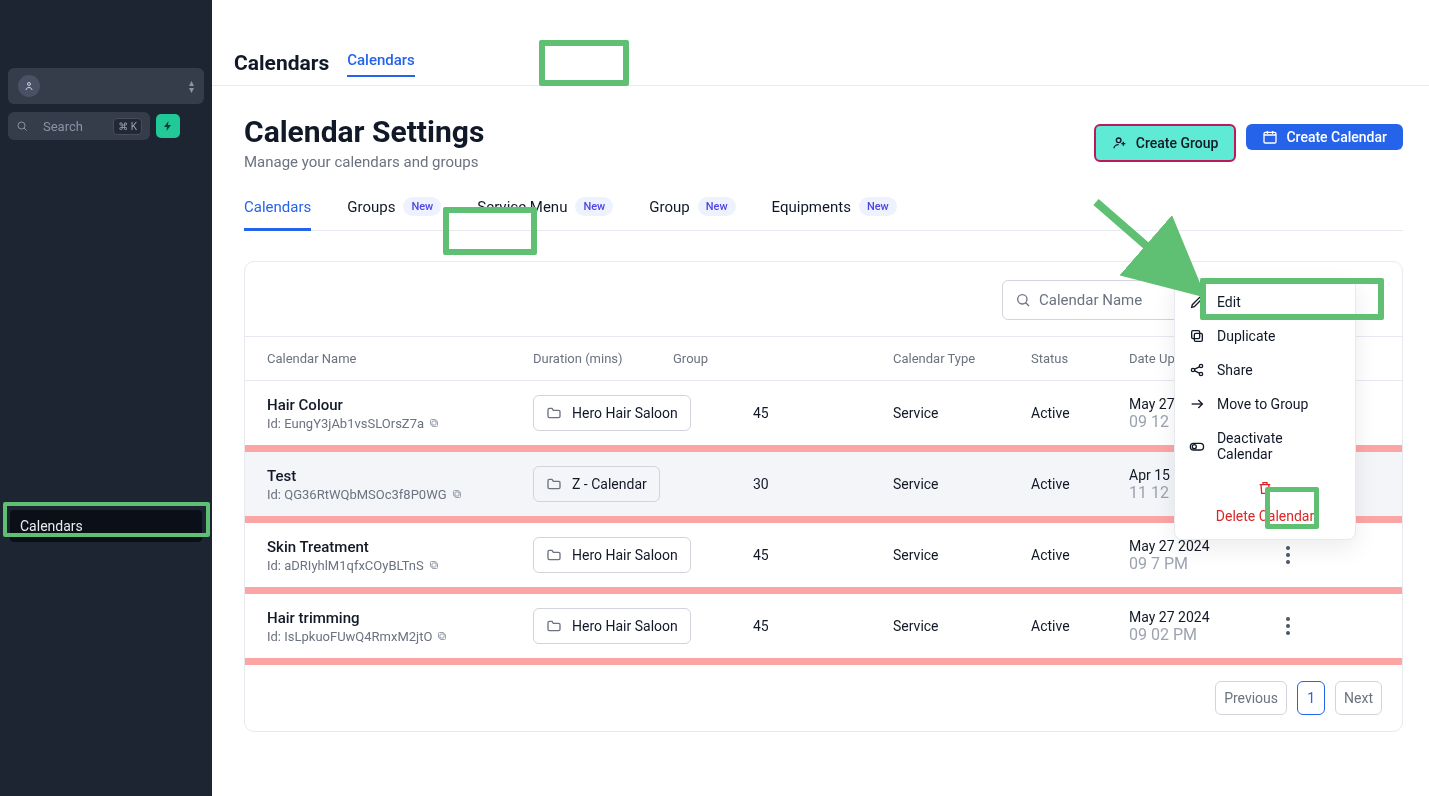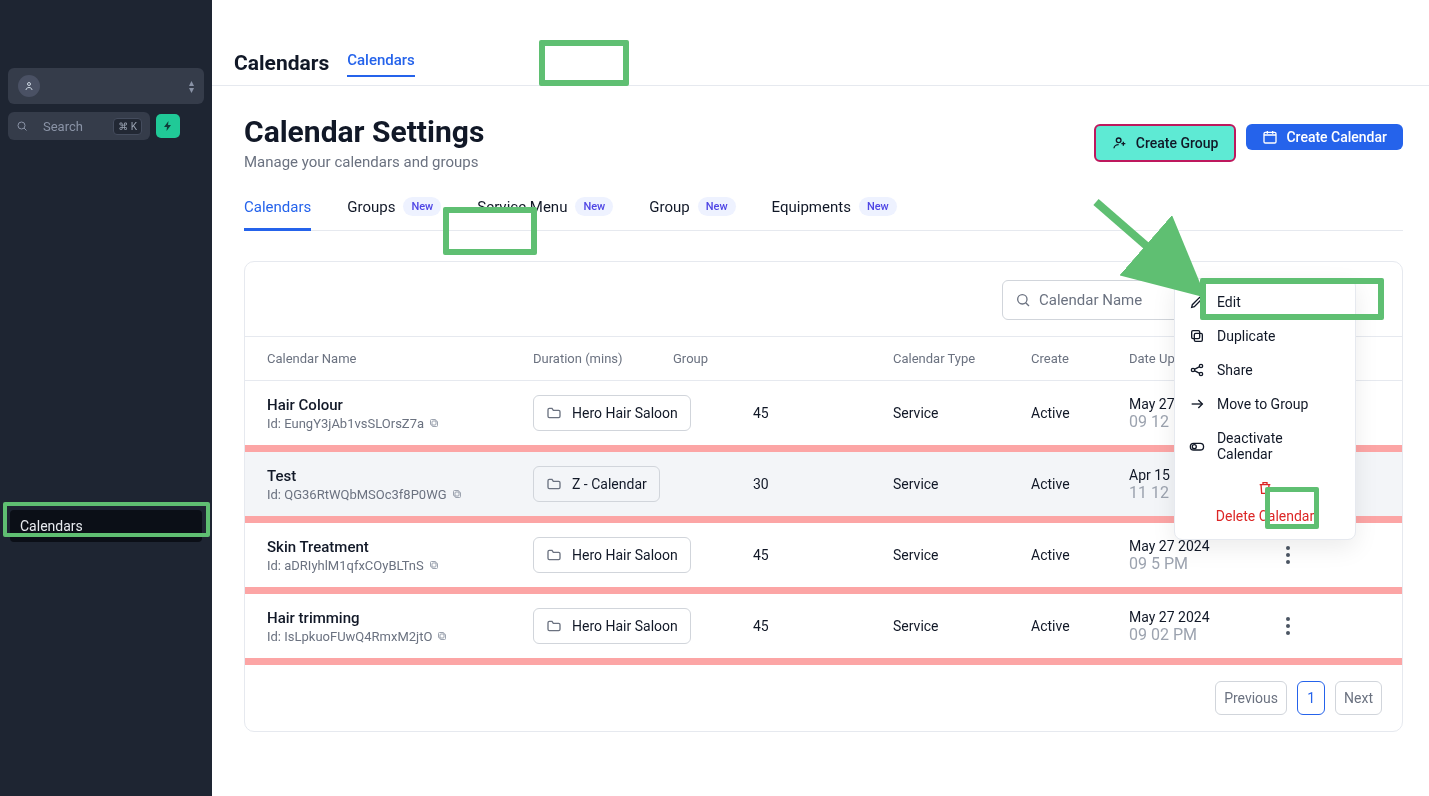--- a/index.html
+++ b/index.html
@@ -186,21 +186,21 @@
               <line x1="21" y1="21" x2="16" y2="16"></line>
             </svg>
           <span>Calendar Name</span>
         </div>
       </div>
       <div class="thead">
         <div class="th col-name">Calendar Name</div>
         <div class="th col-duration">Duration (mins)</div>
         <div class="th col-group">Group</div>
         <div class="th col-type">Calendar Type</div>
-        <div class="th col-status">Create</div>
+        <div class="th col-status">Status</div>
         <div class="th col-date">Date Updated</div>
         <div class="th col-actions"></div>
       </div>
       <div id="tbody">
           <div class="trow">
     <div class="td col-name">
       <div class="row-name">Hair Colour</div>
       <div class="row-id">Id: EungY3jAb1vsSLOrsZ7a
         <svg width="12" height="12" viewBox="0 0 24 24" fill="none" stroke="#9ca3af" stroke-width="2">
                   <rect x="8" y="8" width="11" height="11" rx="2"></rect>
@@ -284,21 +284,21 @@
                   <path d="M3 7a2 2 0 012-2h4l2 3h8a2 2 0 012 2v7a2 2 0 01-2 2H5a2 2 0 01-2-2V7z"></path>
                 </svg>
         <span>Hero Hair Saloon</span>
       </div>
     </div>
     <div class="td col-duration">45</div>
     <div class="td col-type">Service</div>
     <div class="td col-status">Active</div>
     <div class="td col-date date-cell">
       <div class="date-top">May 27 2024</div>
-      <div class="date-bottom">09 5 PM</div>
+      <div class="date-bottom">09 7 PM</div>
     </div>
     <div class="td col-actions">
       <div class="kebab ">
         <div class="kebab-dots">
                   <span></span>
                   <span></span>
                   <span></span>
                 </div>
       </div>
     </div>

